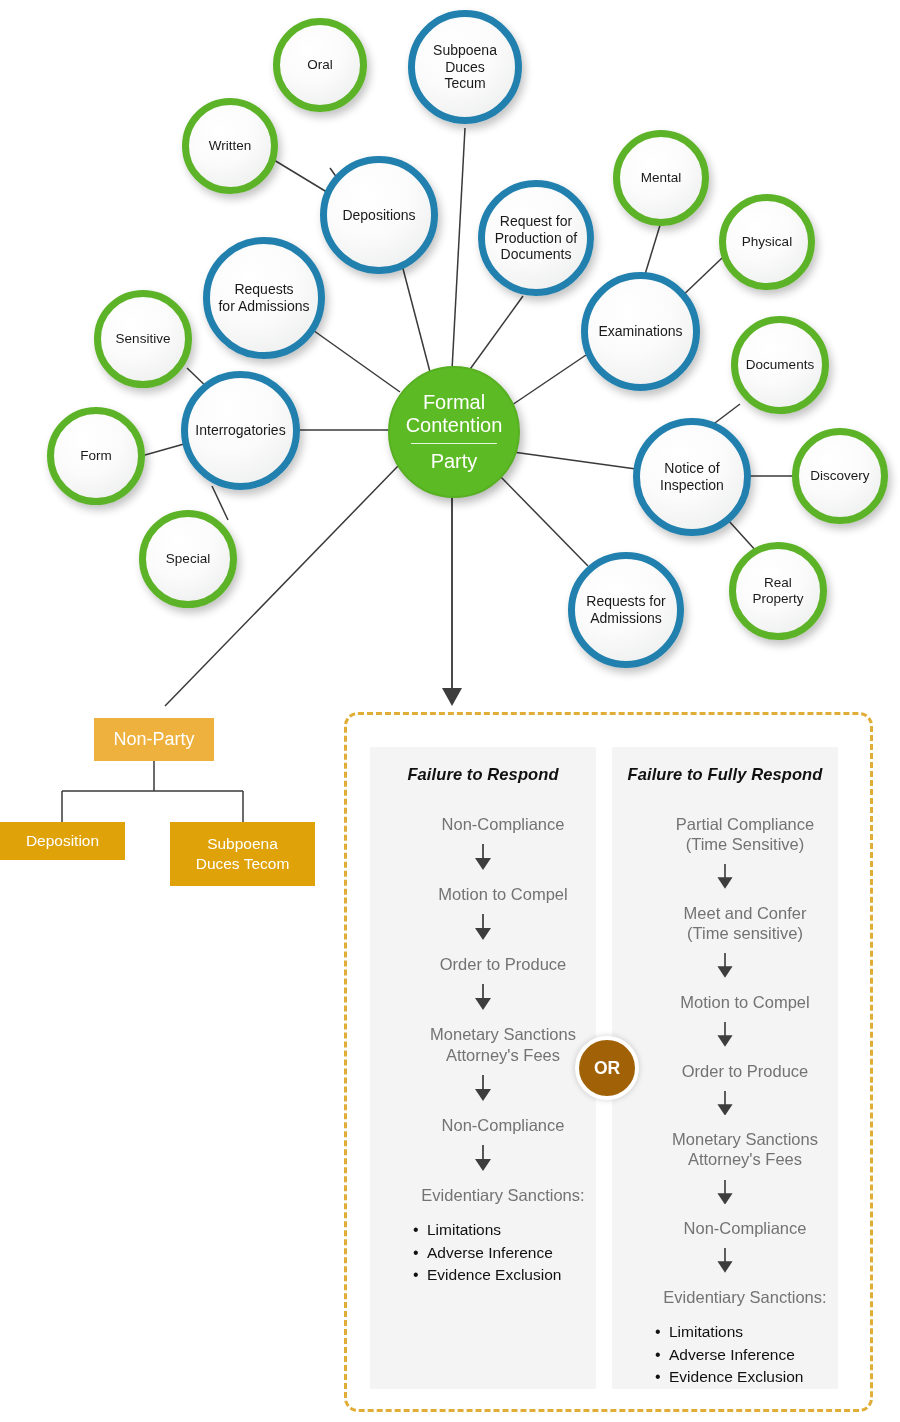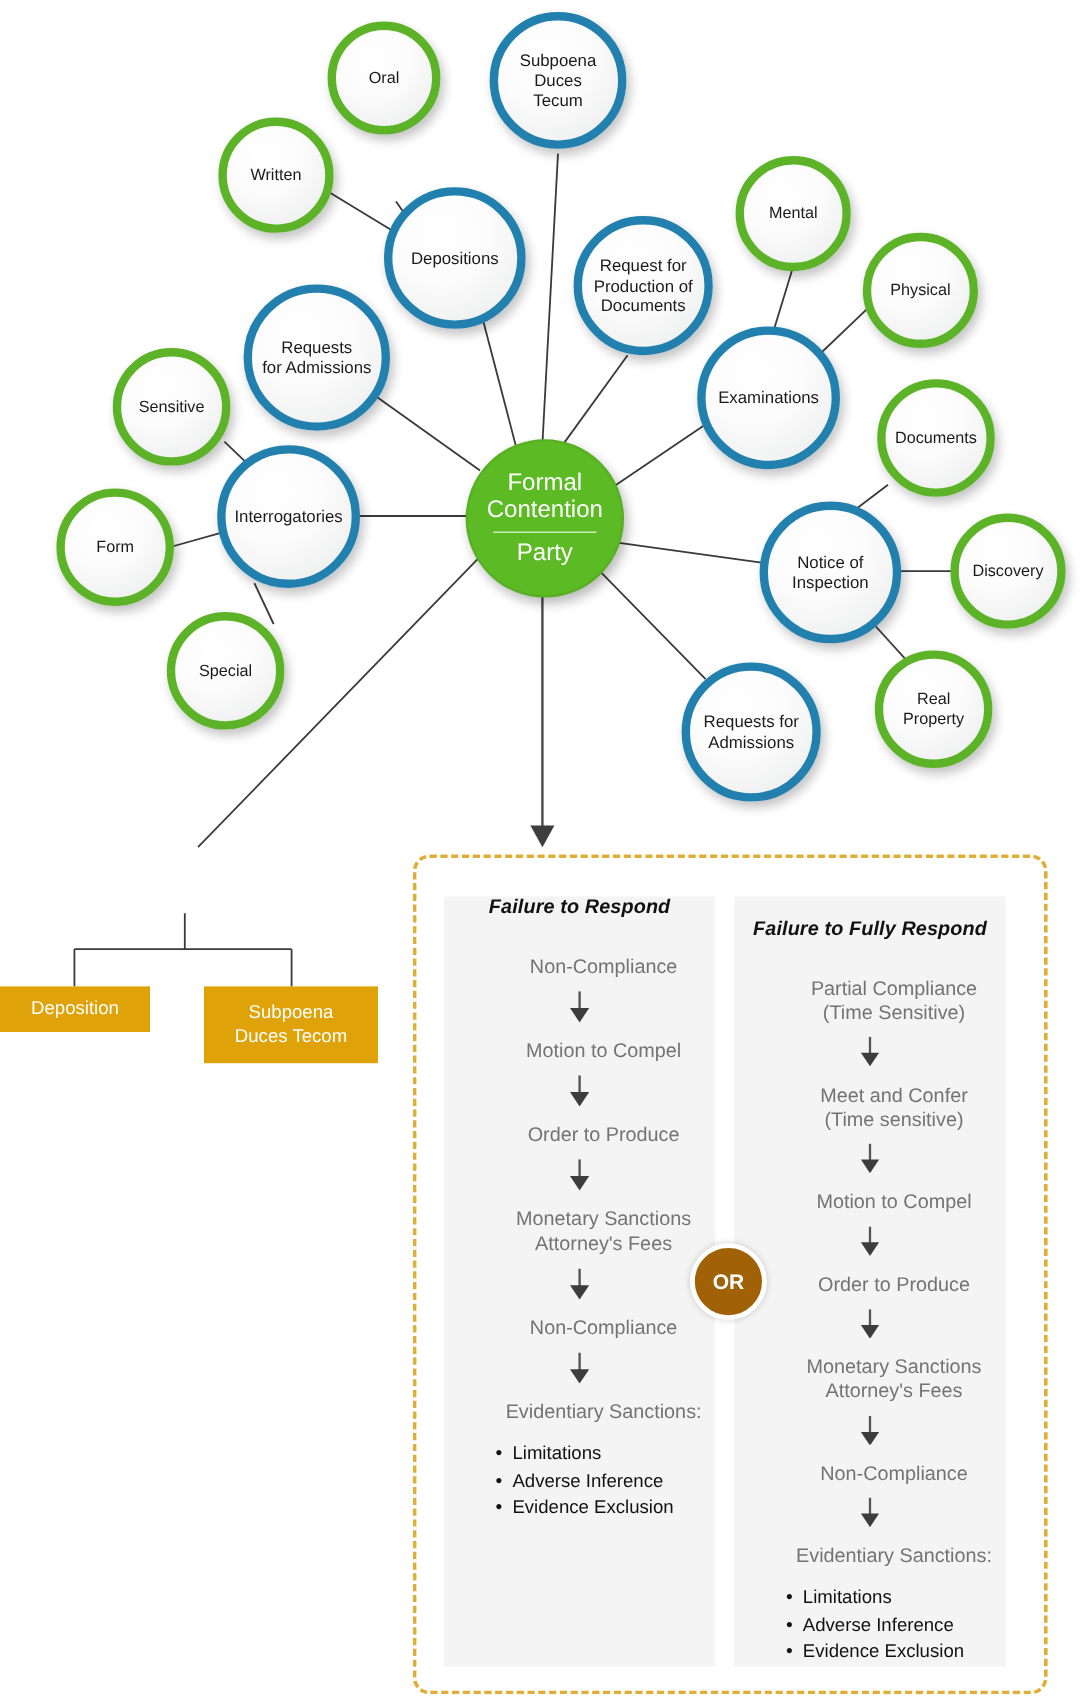--- a/index.html
+++ b/index.html
@@ -165,31 +165,34 @@
       </div>
     </div>
 
   <div class="center" id="center-node" style="left: 388px; top: 366px; width: 128px; height: 128px; background: rgb(92, 187, 36);">
     <span>Formal</span>
     <span>Contention</span>
     <div class="c-div"></div>
     <span>Party</span>
   </div>
 
+  <div class="obox obox-main" style="left: 94px; top: 718px; width: 120px; height: 43px; background: rgb(238, 177, 61);">
+    <span>Non-Party</span>
+  </div>
   <div class="obox obox-child" style="left: 0px; top: 822px; width: 125px; height: 38px; background: rgb(223, 162, 8);">
     <span>Deposition</span>
   </div>
   <div class="obox obox-child" style="left: 170px; top: 822px; width: 145px; height: 64px; background: rgb(223, 162, 8);">
     <span>Subpoena<br>Duces Tecom</span>
   </div>
 
   <div id="dashpanel" style="left: 344px; top: 712px; width: 529px; height: 700px; border-color: rgb(224, 173, 54);"></div>
 
   <div class="flowcol" id="col-left" style="left:370px;top:747px;width:226px;height:642px;">
-      <div class="flowtitle" style="">Failure to Respond</div>
+      <div class="flowtitle" style="margin-top: 18px;">Failure to Respond</div>
       <div class="fstep" style="margin-top: 30px;">Non-Compliance</div>
       <svg class="arrowdown" viewBox="0 0 22 26" style="margin-top: 10px;">
         <line x1="11" y1="0" x2="11" y2="15" stroke="#555" stroke-width="2"></line>
         <polygon points="3,14 19,14 11,26" fill="#3d3d3d"></polygon>
       </svg>
       <div class="fstep" style="margin-top: 14px;">Motion to Compel</div>
       <svg class="arrowdown" viewBox="0 0 22 26" style="margin-top: 10px;">
         <line x1="11" y1="0" x2="11" y2="15" stroke="#555" stroke-width="2"></line>
         <polygon points="3,14 19,14 11,26" fill="#3d3d3d"></polygon>
       </svg>

